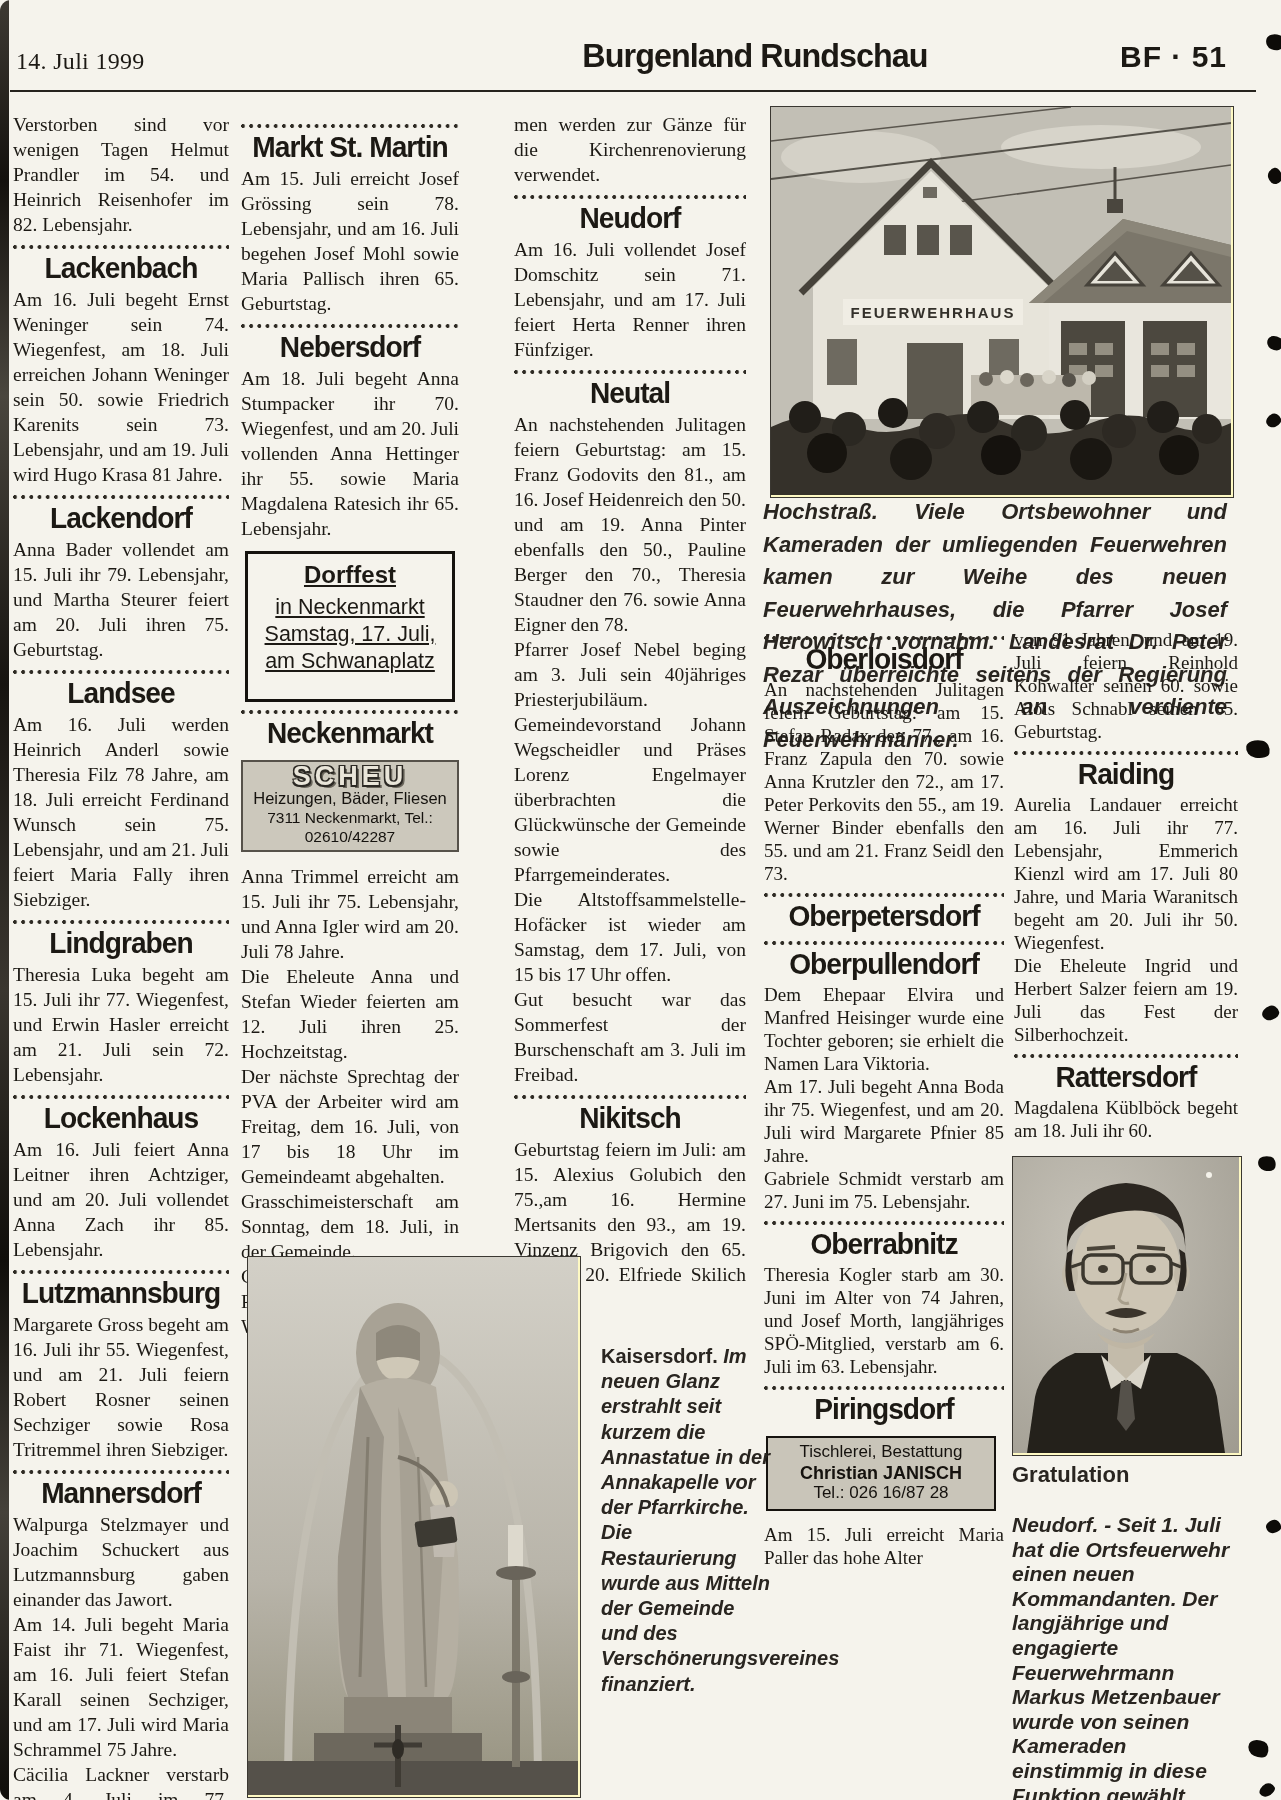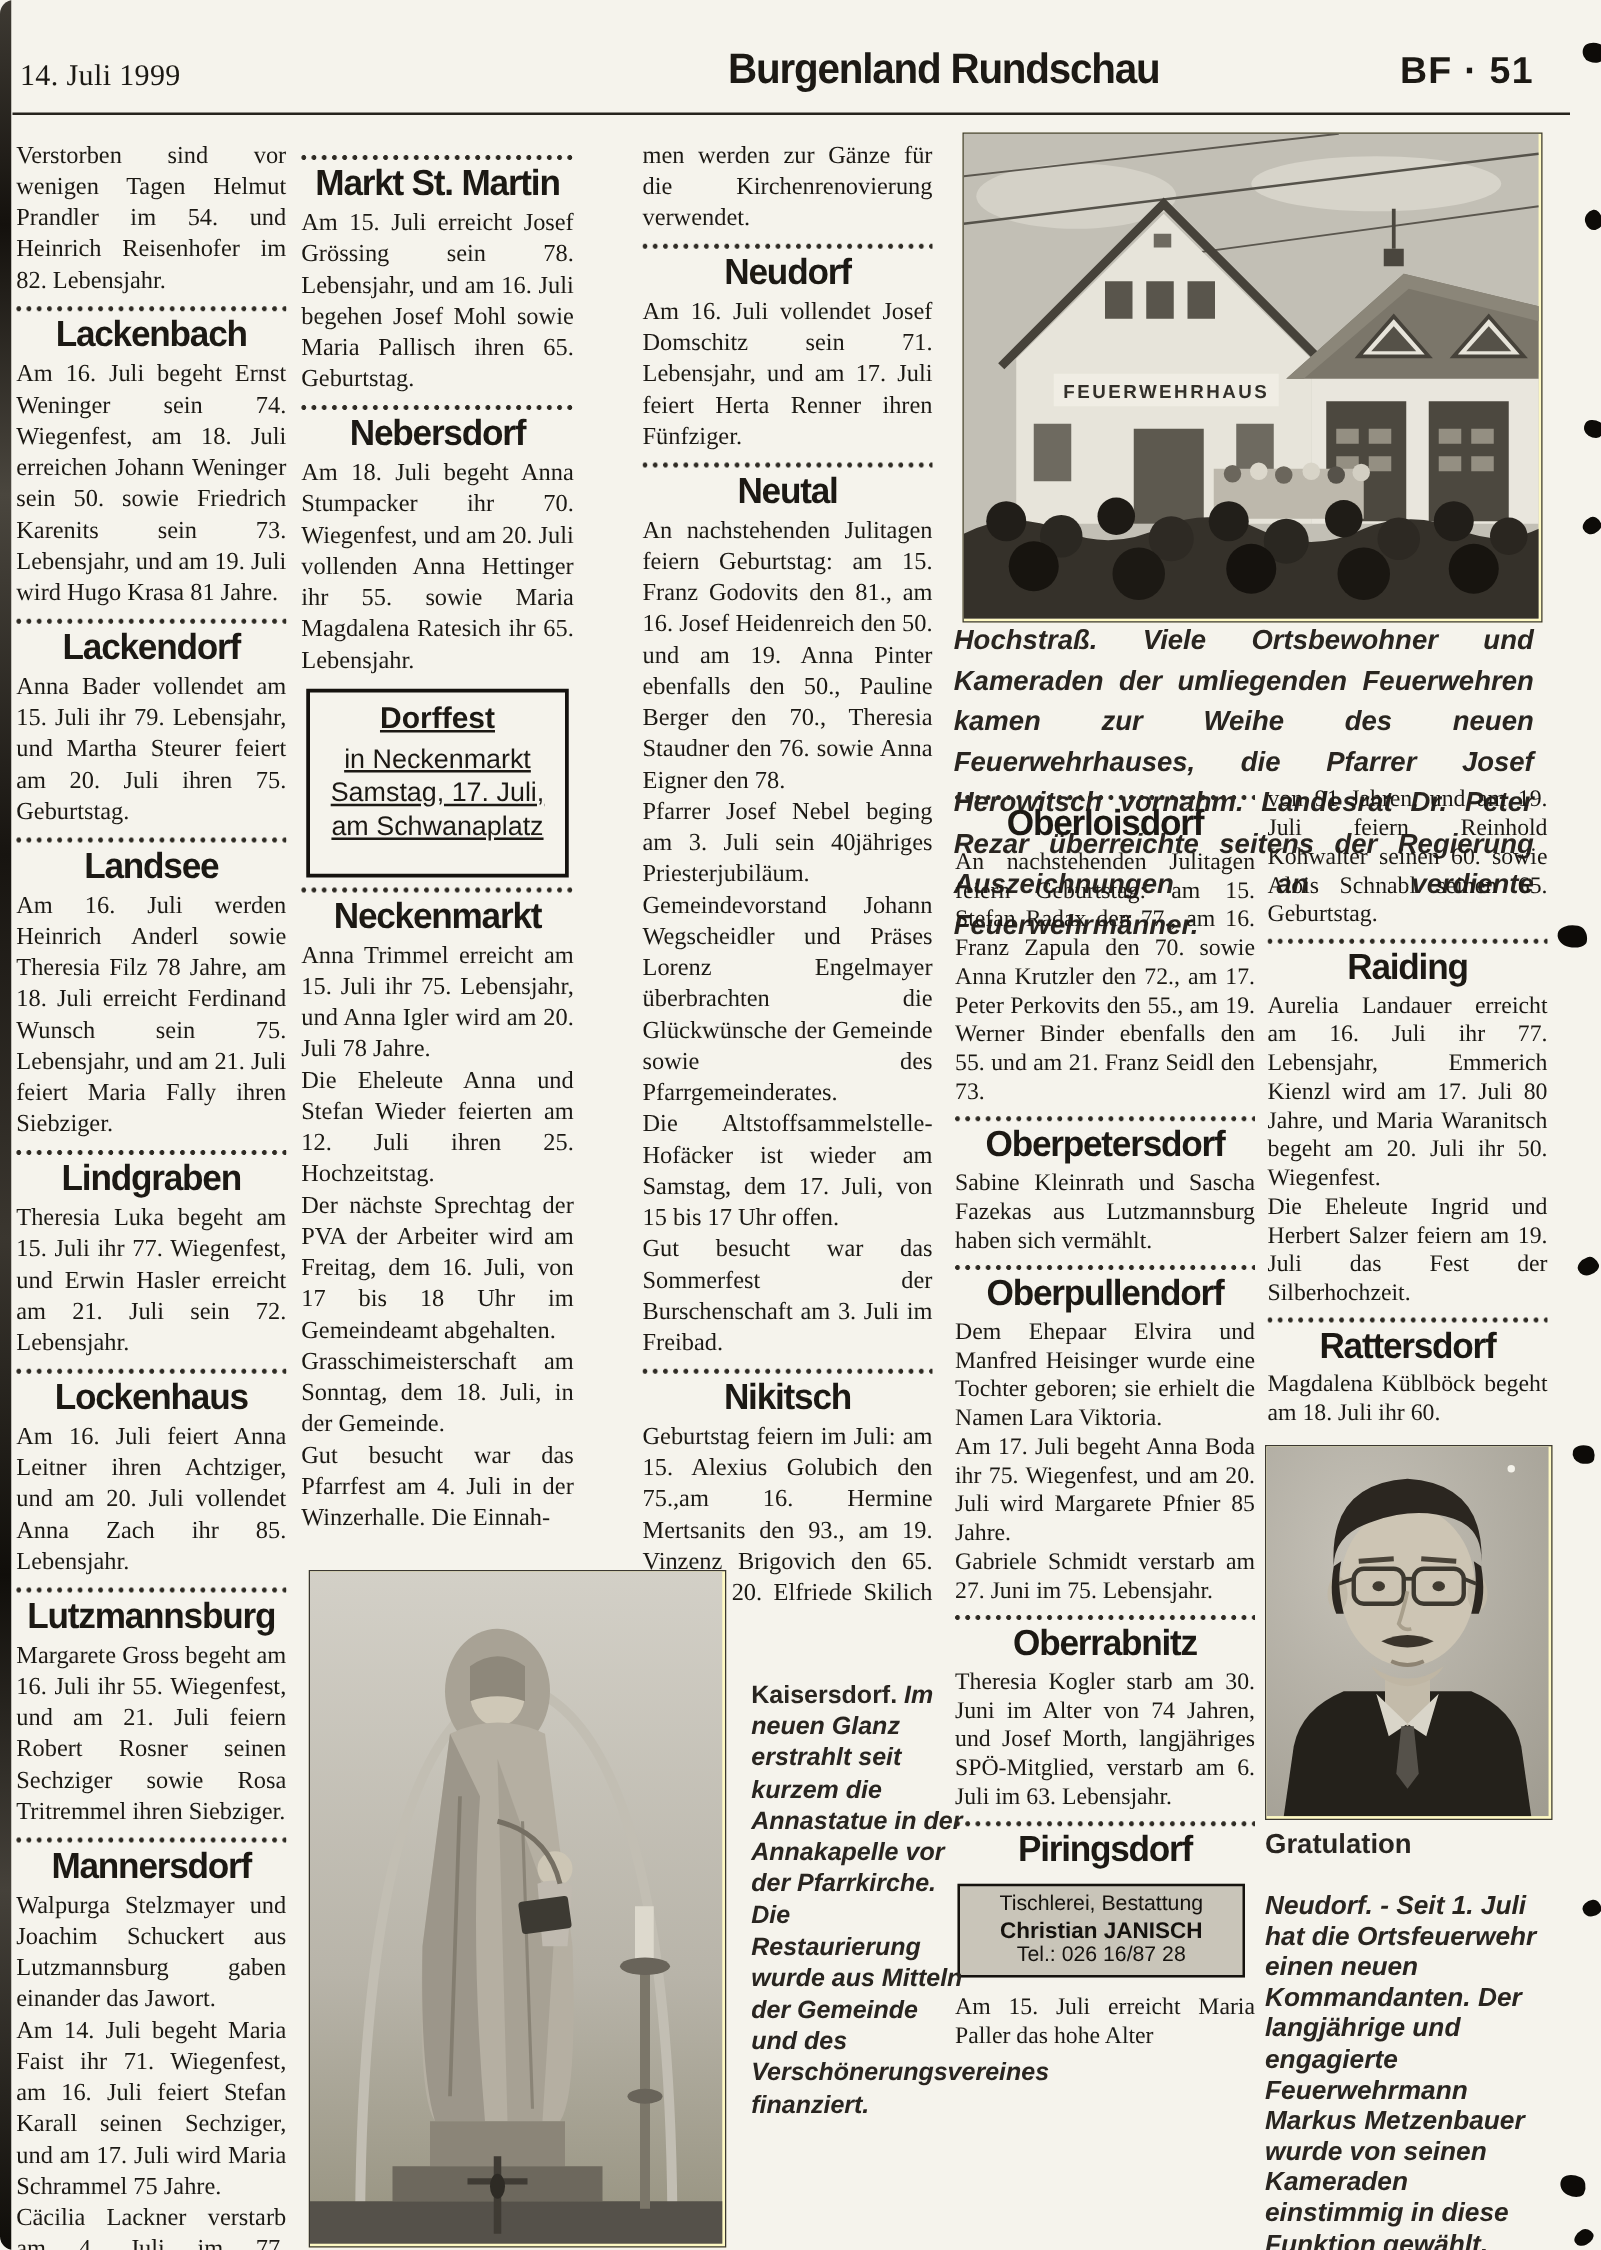--- a/index.html
+++ b/index.html
@@ -102,20 +102,25 @@
     <h2>Nebersdorf</h2>
     <p>Am 18. Juli begeht Anna Stumpacker ihr 70. Wiegenfest, und am 20. Juli vollenden Anna Hettinger ihr 55. sowie Maria Magdalena Ratesich ihr 65. Lebensjahr.</p>
     <div class="dorffest">
       <div class="t">Dorffest</div>
       <div class="l">in Neckenmarkt</div>
       <div class="l">Samstag, 17. Juli,</div>
       <div class="l">am Schwanaplatz</div>
     </div>
     <div class="dots"></div>
     <h2>Neckenmarkt</h2>
+    <div class="scheu">
+      <div class="logo">SCHEU</div>
+      <div class="l1">Heizungen, Bäder, Fliesen</div>
+      <div class="l2">7311 Neckenmarkt, Tel.: 02610/42287</div>
+    </div>
     <p>Anna Trimmel erreicht am 15. Juli ihr 75. Lebensjahr, und Anna Igler wird am 20. Juli 78 Jahre.</p>
     <p>Die Eheleute Anna und Stefan Wieder feierten am 12. Juli ihren 25. Hochzeitstag.</p>
     <p>Der nächste Sprechtag der PVA der Arbeiter wird am Freitag, dem 16. Juli, von 17 bis 18 Uhr im Gemeindeamt abgehalten.</p>
     <p>Grasschimeisterschaft am Sonntag, dem 18. Juli, in der Gemeinde.</p>
     <p>Gut besucht war das Pfarrfest am 4. Juli in der Winzerhalle. Die Einnah-</p>
   </div>
 
   <div class="col" style="left:514px;top:112px;width:232px;">
     <p>men werden zur Gänze für die Kirchenrenovierung verwendet.</p>
     <div class="dots"></div>
@@ -205,21 +210,20 @@
     <span class="lead">Hochstraß.</span>
     <span>Viele Ortsbewohner und Kameraden der umliegenden Feuerwehren kamen zur Weihe des neuen Feuerwehrhauses, die Pfarrer Josef Herowitsch vornahm. Landesrat Dr. Peter Rezar überreichte seitens der Regierung Auszeichnungen an verdiente Feuerwehrmänner.</span>
   </div>
 
   <div class="col col-tight" style="left:764px;top:628px;width:240px;">
     <div class="dots"></div>
     <h2>Oberloisdorf</h2>
     <p>An nachstehenden Julitagen feiern Geburtstag: am 15. Stefan Radax den 77., am 16. Franz Zapula den 70. sowie Anna Krutzler den 72., am 17. Peter Perkovits den 55., am 19. Werner Binder ebenfalls den 55. und am 21. Franz Seidl den 73.</p>
     <div class="dots"></div>
     <h2>Oberpetersdorf</h2>
-    <p>Sabine Kleinrath und Sascha Fazekas aus Lutzmannsburg haben sich vermählt.</p>
     <div class="dots"></div>
     <h2>Oberpullendorf</h2>
     <p>Dem Ehepaar Elvira und Manfred Heisinger wurde eine Tochter geboren; sie erhielt die Namen Lara Viktoria.</p>
     <p>Am 17. Juli begeht Anna Boda ihr 75. Wiegenfest, und am 20. Juli wird Margarete Pfnier 85 Jahre.</p>
     <p>Gabriele Schmidt verstarb am 27. Juni im 75. Lebensjahr.</p>
     <div class="dots"></div>
     <h2>Oberrabnitz</h2>
     <p>Theresia Kogler starb am 30. Juni im Alter von 74 Jahren, und Josef Morth, langjähriges SPÖ-Mitglied, verstarb am 6. Juli im 63. Lebensjahr.</p>
     <div class="dots"></div>
     <h2>Piringsdorf</h2>

